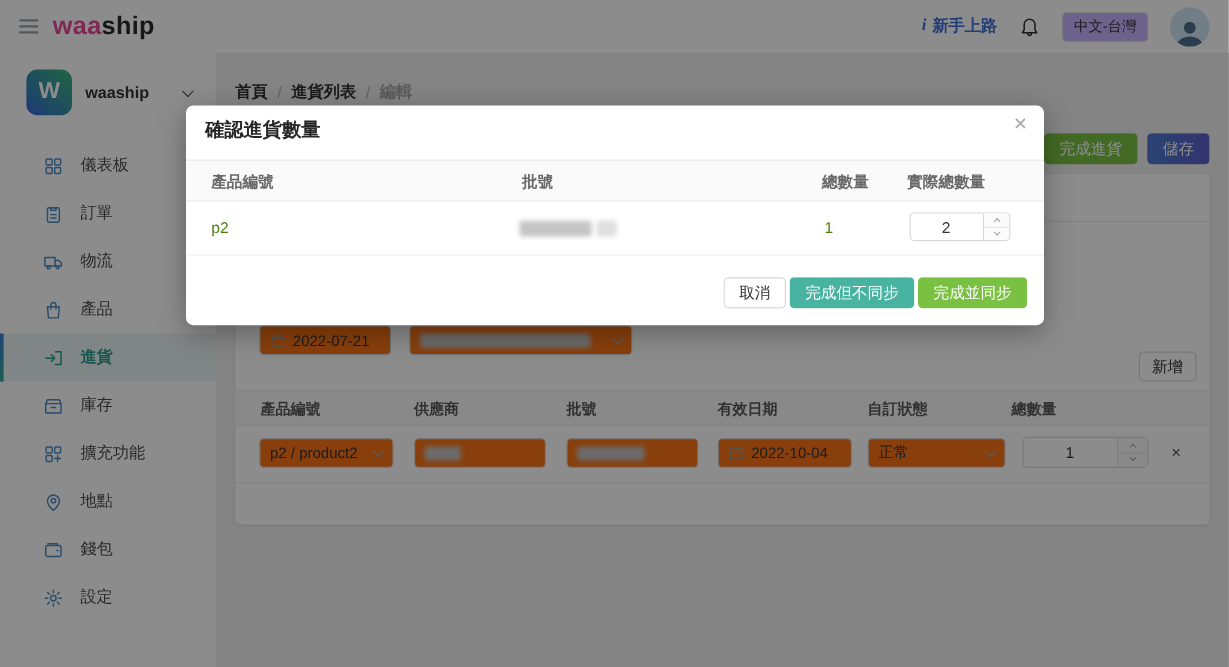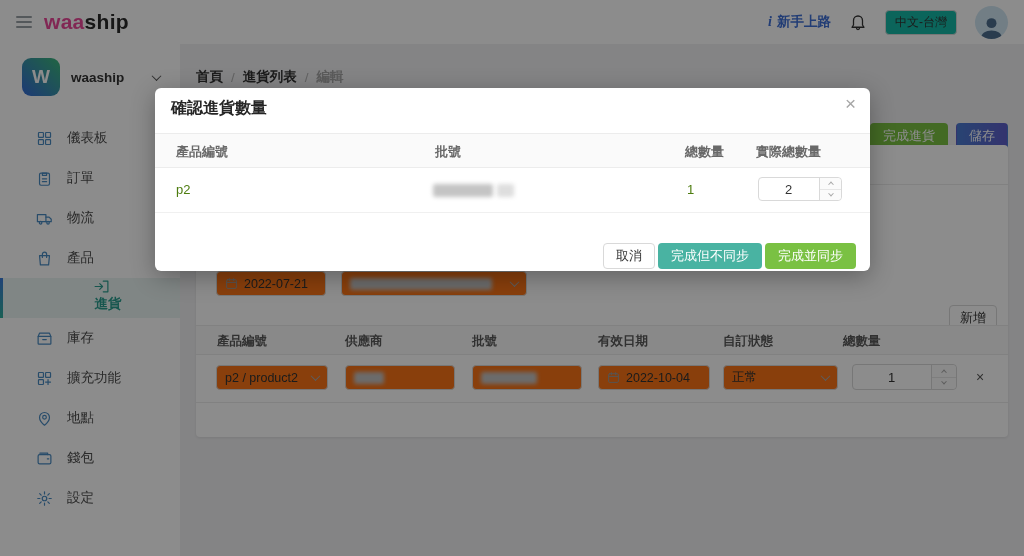--- a/index.html
+++ b/index.html
@@ -12,49 +12,49 @@
   .hamburger { width:16px; display:flex; flex-direction:column; gap:3px; cursor:pointer; }
   .hamburger i { display:block; height:2px; background:#9aa0a6; border-radius:1px; }
   .logo { margin-left:12px; font-size:21px; font-weight:bold; letter-spacing:.3px; }
   .logo .waa { color:#ec4899; }
   .logo .ship { color:#2b2b2b; }
   .header-right { margin-left:auto; display:flex; align-items:center; gap:18px; }
   .onboarding { color:#3e6fd6; font-size:13.5px; font-weight:bold; display:flex; align-items:center; gap:5px; cursor:pointer; }
   .onboarding .i-glyph { font-style:italic; font-family:"Liberation Serif", serif; font-size:14px; }
   .bell { width:18px; height:18px; color:#333; cursor:pointer; }
   .lang-box { border:1px solid #d9d9d9; border-radius:4px; height:25px; padding:0 9px;
-              display:flex; align-items:center; font-size:12px; color:#333; background:#14b8a6; cursor:pointer; }
+              display:flex; align-items:center; font-size:12px; color:#333; background:#c4b5fd; cursor:pointer; }
   .avatar { width:33px; height:33px; border-radius:50%; background:#cfe6f3; overflow:hidden;
             display:flex; align-items:flex-end; justify-content:center; cursor:pointer; }
 
   
   .sidebar { position:absolute; left:0; top:44px; width:180px; height:512px; background:#fff; z-index:2; }
   .workspace { display:flex; align-items:center; padding:14px 20px 10px 22px; cursor:pointer; }
   .ws-tile { width:38px; height:38px; border-radius:9px; background:linear-gradient(225deg,#3cb87a,#3569d6);
              color:#fff; font-weight:bold; font-size:19px; display:flex; align-items:center; justify-content:center; }
   .ws-name { margin-left:11px; font-size:13.5px; color:#333; font-weight:bold; }
   .ws-chev { margin-left:auto; }
   .nav { margin-top:12px; }
   .nav-item { position:relative; height:40px; display:flex; align-items:center; padding-left:36px;
               color:#4d4d4d; font-size:13.5px; cursor:pointer; }
   .nav-item .nicon { width:17px; height:17px; margin-right:14px; color:#4a8bc2; flex:none; }
-  .nav-item.active { background:#e9f5f2; color:#2a9d8f; font-weight:bold;flex-direction:column; }
+  .nav-item.active { background:#e9f5f2; color:#2a9d8f; font-weight:bold; }
   .nav-item.active .nicon { color:#2a9d8f; }
   .nav-item.active::before { content:""; position:absolute; left:0; top:0; bottom:0; width:3px;
                              background:linear-gradient(180deg,#3b7ad9,#2fae9b); }
 
   
   .main { position:absolute; left:180px; top:44px; right:0; bottom:0; }
   .breadcrumb { position:absolute; left:16px; top:24px; font-size:13.5px; display:flex; gap:8px; align-items:center; }
   .bc-link { color:#333; font-weight:bold; cursor:pointer; }
   .bc-sep { color:#b3b3b3; }
   .bc-cur { color:#a6a6a6; font-weight:bold; }
   .page-actions { position:absolute; right:16px; top:67px; display:flex; gap:8px; }
   .btn { height:26px; border-radius:4px; font-size:13px; display:inline-flex; align-items:center;
-         justify-content:center; padding:0 12px; cursor:pointer; border:1px solid transparent; white-space:nowrap;margin-top:12px; }
+         justify-content:center; padding:0 12px; cursor:pointer; border:1px solid transparent; white-space:nowrap; }
   .btn-green { background:#7ac143; color:#fff; }
   .btn-save { background:linear-gradient(90deg,#4a7bd0,#5f5ec9); color:#fff; }
   .btn-plain { background:#fff; border-color:#d9d9d9; color:#333; }
   .btn-teal { background:#49b3a2; color:#fff; }
 
   .card { position:absolute; left:16px; top:101px; width:812px; height:292px; background:#fff;
           border-radius:4px; box-shadow:0 1px 3px rgba(0,0,0,.08); }
   .card-head { position:absolute; left:0; top:0; right:0; height:40px; border-bottom:1px solid #ececec; }
 
   .field { position:absolute; height:25px; border:1px solid #d9d9d9; border-radius:4px; background:#f97316;

